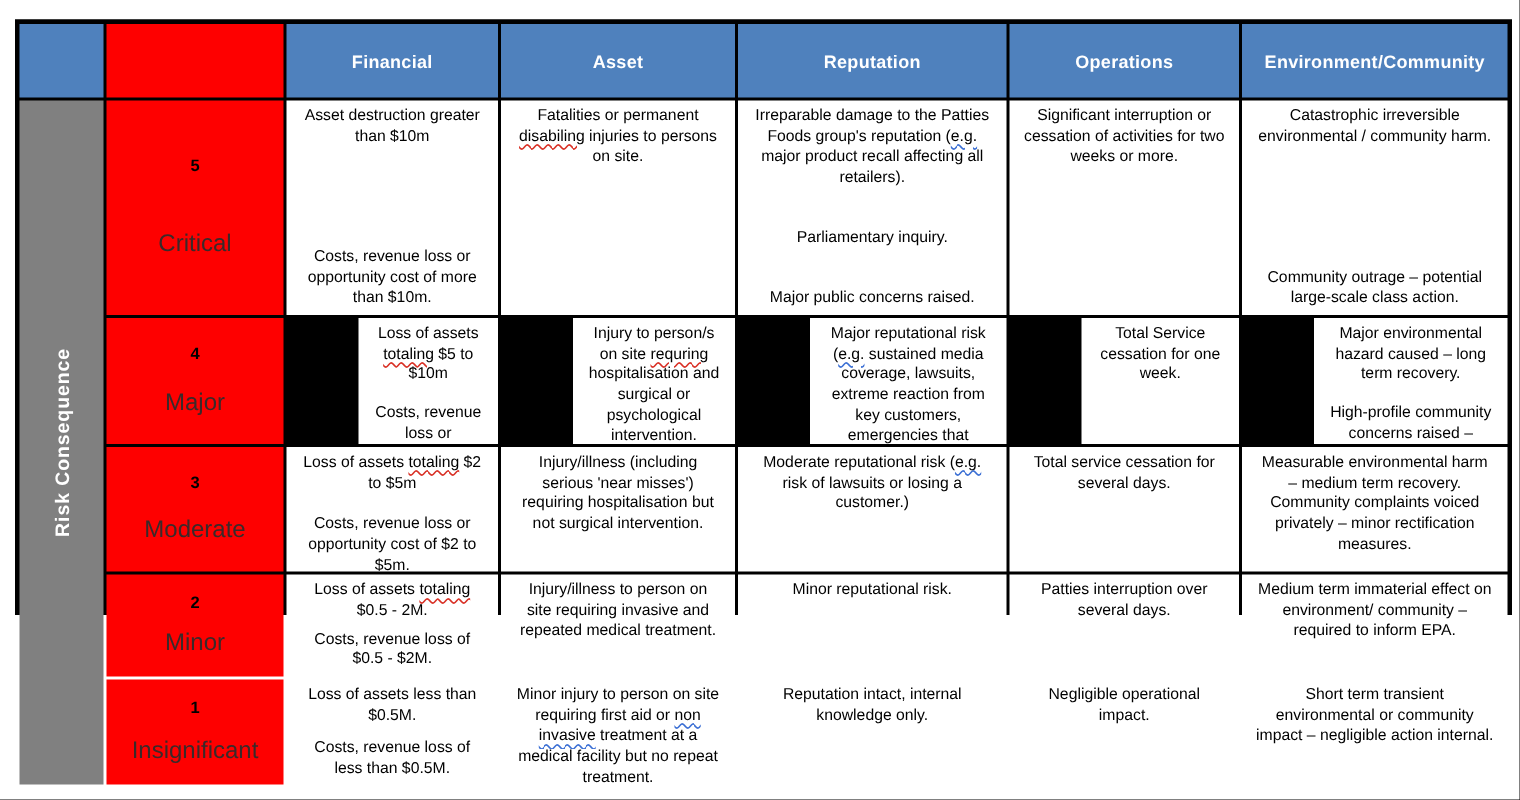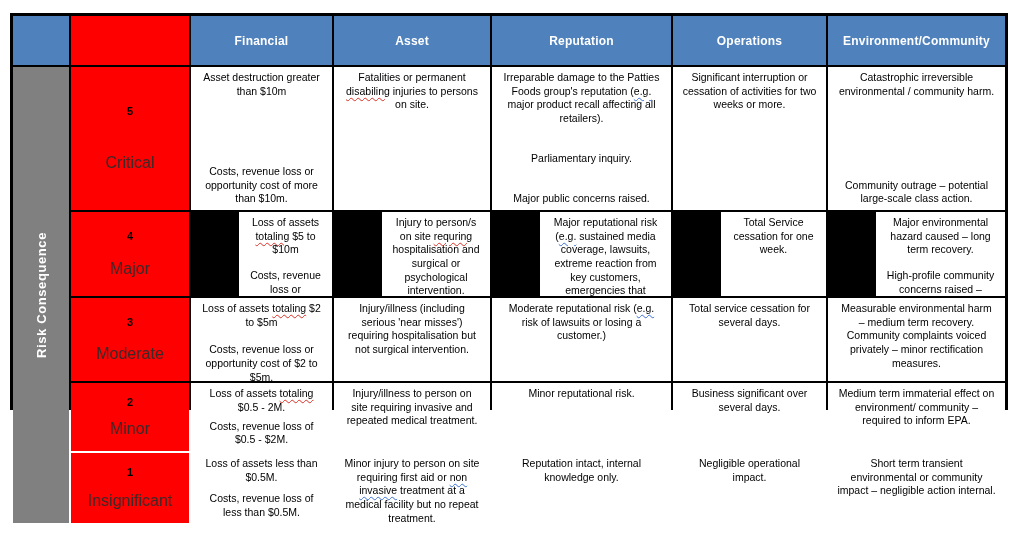--- a/index.html
+++ b/index.html
@@ -157,21 +157,21 @@
         <div class="para"><span>Loss of assets </span><span class="b wr">totaling</span><span class="b"> $0.5 - 2M.</span></div>
         <div class="para"><span>Costs, revenue loss of </span><span class="b">$0.5 - $2M.</span></div>
       </div>
     <div class="cell body r3">
         <div class="para"><span>Injury/illness to person on site requiring invasive and repeated medical treatment.</span></div>
       </div>
     <div class="cell body r3">
         <div class="para"><span>Minor reputational risk.</span></div>
       </div>
     <div class="cell body r3">
-        <div class="para"><span>Business significant over several days.</span></div>
+        <div class="para"><span>Patties interruption over several days.</span></div>
       </div>
     <div class="cell body r3">
         <div class="para"><span>Medium term immaterial effect on environment/ community – required to inform EPA.</span></div>
       </div>
 
     <div class="cell level">
       <span class="lvl-num">1</span>
       <span class="lvl-name">Insignificant</span>
     </div>
     <div class="cell body r4">

